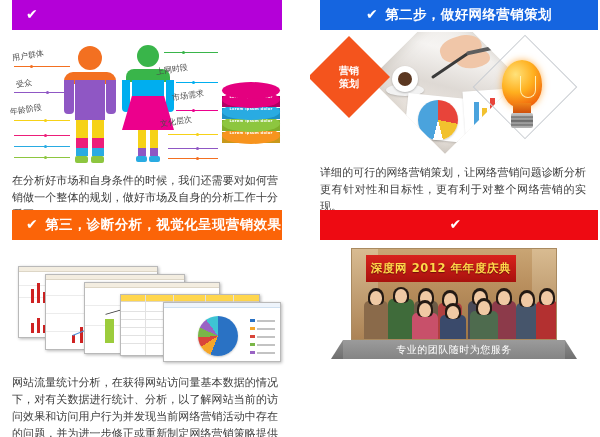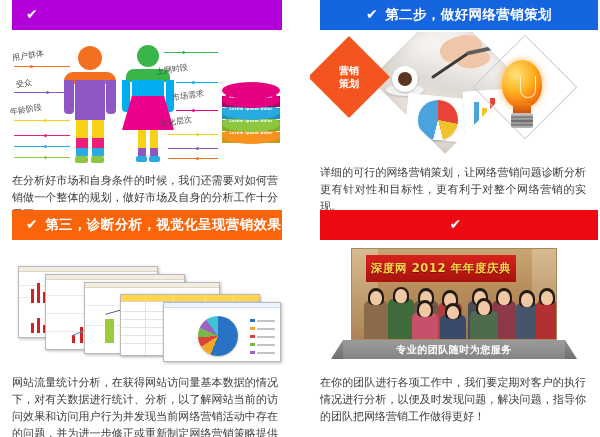--- a/index.html
+++ b/index.html
@@ -218,21 +218,21 @@
   .person { position: absolute; bottom: 0; }
   .p-head { position: absolute; border-radius: 50% 50% 45% 45%; background: #f0c9a4; }
   .p-hair { position: absolute; border-radius: 50% 50% 30% 30%; background: #241a14; }
   .p-body { position: absolute; border-radius: 5px 5px 0 0; }
   .caption-bar {
     position: absolute; left: 33px; top: 94px; width: 222px; height: 19px;
     background: linear-gradient(#9b9b9b,#848484);
     display: flex; align-items: center; justify-content: center;
   }
   .caption-bar span {
-    color: #ffffff; font-size: 10px; font-weight: bold; letter-spacing: .5px;
+    color: #ffffff; font-size: 10px; font-weight: normal; letter-spacing: .5px;
     font-family: "DejaVu Sans", sans-serif;
   }
   .plinth-l, .plinth-r {
     position: absolute; top: 94px; height: 19px; width: 12px;
     background: linear-gradient(#8d8d8d,#6f6f6f);
   }
   .plinth-l { left: 21px; clip-path: polygon(100% 0, 100% 100%, 0 100%); }
   .plinth-r { left: 255px; clip-path: polygon(0 0, 100% 100%, 0 100%); }
 </style>
 </head>
@@ -544,16 +544,15 @@
         </div>
       </div>
 
       <div class="plinth-l"></div>
       <div class="plinth-r"></div>
       <div class="caption-bar">
         <span>专业的团队随时为您服务</span>
       </div>
     </div>
 
-    <div class="para" style="margin-top:6px;">在你的团队进行各项工作中，我们要定期对客户的执行情况进行分析，以便及时发现问题，解决问题，指导你的团队把网络营销工作做得更好！</div>
   </div>
 
 </div>
 
 </body></html>

